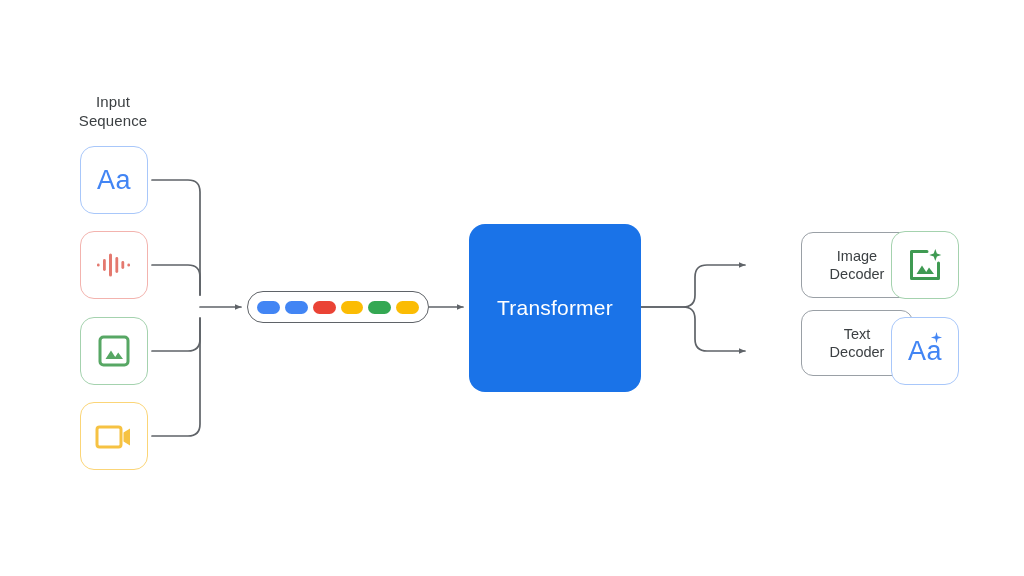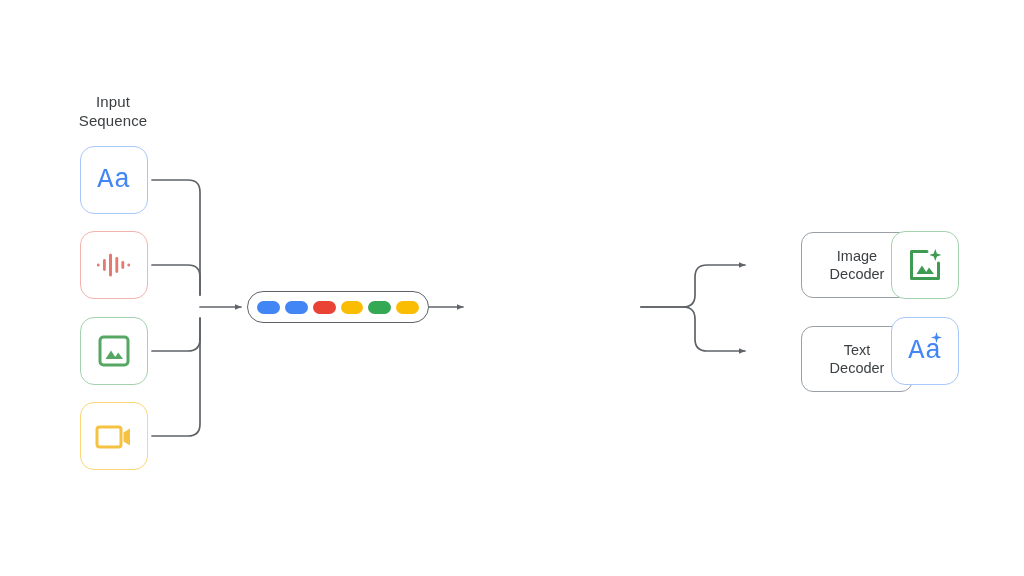--- a/index.html
+++ b/index.html
@@ -48,21 +48,21 @@
     justify-content: center;
   }
   .tile.blue   { border-color: #a8c7fa; }
   .tile.red    { border-color: #f3b3ae; }
   .tile.green  { border-color: #a4d2ae; }
   .tile.yellow { border-color: #fbd577; }
 
   .aa-text {
     font-size: 27px;
     color: #4285f4;
-    font-family: Liberation Mono, monospace;
+    font-family: Liberation Sans, sans-serif;
     font-weight: 400;
     letter-spacing: .5px;
   }
 
   
   .token-pill {
     position: absolute;
     left: 247px; top: 291px;
     width: 182px; height: 32px;
     border: 1.8px solid #5f6368;
@@ -186,29 +186,32 @@
 
   <div class="token-pill">
     <span class="token" style="background:#4285f4"></span>
     <span class="token" style="background:#4285f4"></span>
     <span class="token" style="background:#ea4335"></span>
     <span class="token" style="background:#fbbc04"></span>
     <span class="token" style="background:#34a853"></span>
     <span class="token" style="background:#fbbc04"></span>
   </div>
 
+  <div class="transformer">
+    <span>Transformer</span>
+  </div>
 
   <div class="decoder" style="left:753px; top:232px;">
     <div>
       <div>Image</div>
       <div>Decoder</div>
     </div>
   </div>
 
-  <div class="decoder" style="left:753px; top:326px;">
+  <div class="decoder" style="left:753px; top:310px;">
     <div>
       <div>Text</div>
       <div>Decoder</div>
     </div>
   </div>
 
   <div class="tile green" style="left:891px; top:231px;">
     <svg width="36" height="36" viewBox="0 0 36 36">
       <path d="M4.5 4.5 H20 M4.5 4.5 V31.5 H31.5 V16" fill="none" stroke="#3f9a52" stroke-width="3" stroke-linecap="round" stroke-linejoin="round"></path>
       <path d="M9.5 27 L15 18.5 L19.2 25 L22 20.5 L27 27 Z" fill="#3f9a52"></path>

